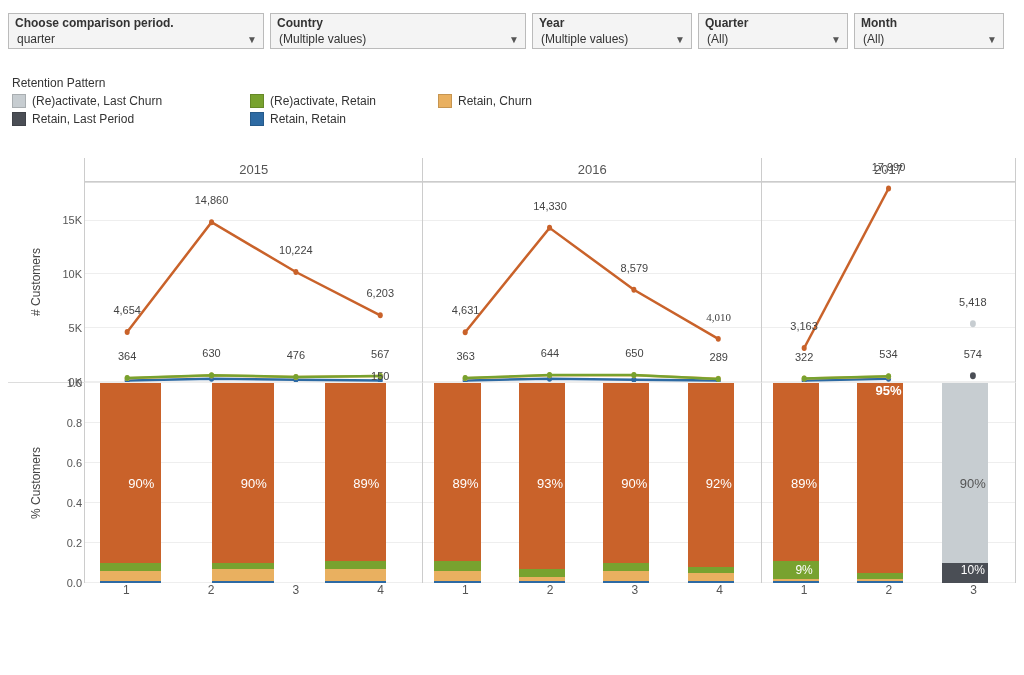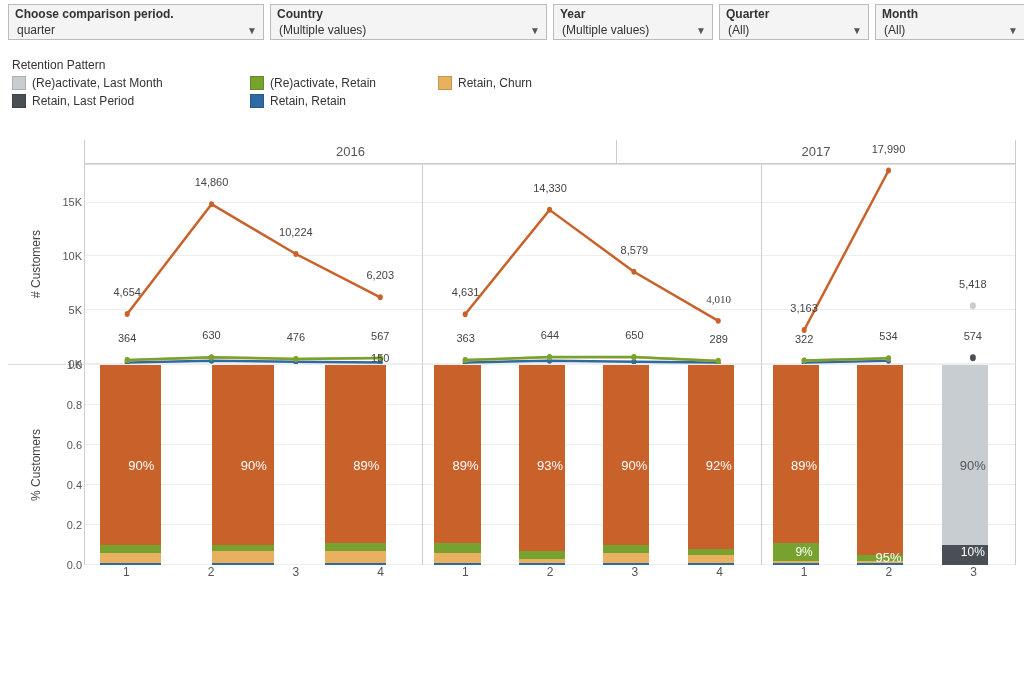--- a/index.html
+++ b/index.html
@@ -1,22 +1,22 @@
 <!DOCTYPE html>
 <html><head>
 <meta charset="utf-8">
 <style>
 * { box-sizing: border-box; margin: 0; padding: 0; }
 body { font-family: Arial, Helvetica, sans-serif; font-size: 12px; color: #333; background: #fff; width: 1024px; }
 
 
-.filters { display: flex; gap: 6px; padding: 4px 8px; }
+.filters { display: flex; gap: 6px; padding: 13px 8px; }
 .filter { border: 1px solid #bbb; background: #f4f4f4; padding: 2px 6px; flex: 0 0 auto; position: relative; }
 .filter.w1 { width: 256px; }
-.filter.w2 { width: 277px; }
+.filter.w2 { width: 256px; }
 .filter.w3 { width: 160px; }
 .filter.w4 { width: 150px; }
 .filter.w5 { width: 150px; }
 .filter .flabel { font-weight: bold; font-size: 12px; }
 .filter .fval { display:flex; justify-content:space-between; align-items:center; font-size:12px; padding:2px 0 0 2px; }
 .filter .caret { font-size:10px; color:#555; }
 
 
 .legend-block { padding: 14px 8px 2px 12px; }
 .legend-title { font-size: 12px; margin-bottom: 4px; }
@@ -95,21 +95,21 @@
         <span class="caret">▼</span>
       </div>
   </div>
 </div>
 
 <div class="legend-block">
   <div class="legend-title">Retention Pattern</div>
   <div class="legend-grid" id="legend-grid">
       <div class="legend-item">
         <span class="swatch" style="background:#c7cdd1"></span>
-        <span>(Re)activate, Last Month</span>
+        <span>(Re)activate, Last Churn</span>
       </div>
       <div class="legend-item">
         <span class="swatch" style="background:#78a22f"></span>
         <span>(Re)activate, Retain</span>
       </div>
       <div class="legend-item">
         <span class="swatch" style="background:#e9b060"></span>
         <span>Retain, Churn</span>
       </div>
       <div class="legend-item">
@@ -122,20 +122,23 @@
       </div>
     </div>
 </div>
 
 <div class="charts">
 
   <div class="chart-row" style="border-bottom:none;">
     <div class="yaxis" style="width:56px;"></div>
     <div class="yaxis-ticks"></div>
     <div class="panel-group" id="year-headers">
+        <div class="panel" style="flex: 4 1 0%;">
+          <div class="panel-header">2015</div>
+        </div>
         <div class="panel" style="flex: 4 1 0%;">
           <div class="panel-header">2016</div>
         </div>
         <div class="panel" style="flex: 3 1 0%;">
           <div class="panel-header">2017</div>
         </div>
       </div>
   </div>
 
   <div class="chart-row">
@@ -411,21 +414,21 @@
                 </div>
               </div>
               <div class="barcell" style="flex: 1 1 0%;">
                 <div style="position: relative; width: 74%; height: 100%;">
                   <div class="bar">
                     <div class="seg" style="height: 1%; background: rgb(45, 106, 163);"></div>
                     <div class="seg" style="height: 1%; background: rgb(233, 176, 96);"></div>
                     <div class="seg" style="height: 3%; background: rgb(120, 162, 47);"></div>
                     <div class="seg" style="height: 95%; background: rgb(201, 98, 42);"></div>
                   </div>
-                  <div style="position: absolute; inset: 0px; display: flex; align-items: flex-end; justify-content: center; pointer-events: none;">
+                  <div style="position: absolute; inset: 0px; display: flex; align-items: flex-start; justify-content: center; pointer-events: none; font-weight: bold;">
                     <span style="color: rgb(255, 255, 255); font-size: 13px;">95%</span>
                   </div>
                 </div>
               </div>
               <div class="barcell" style="flex: 1 1 0%;">
                 <div style="position: relative; width: 74%; height: 100%;">
                   <div class="bar">
                     <div class="seg" style="height: 10%; background: rgb(74, 78, 85);"></div>
                     <div class="seg" style="height: 90%; background: rgb(199, 205, 209);"></div>
                   </div>

